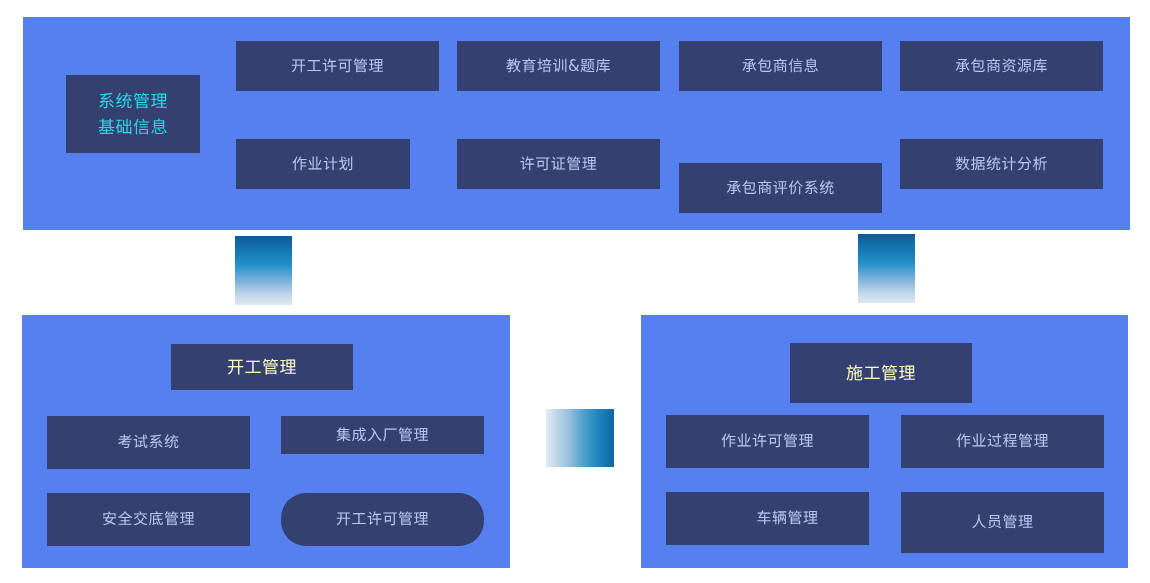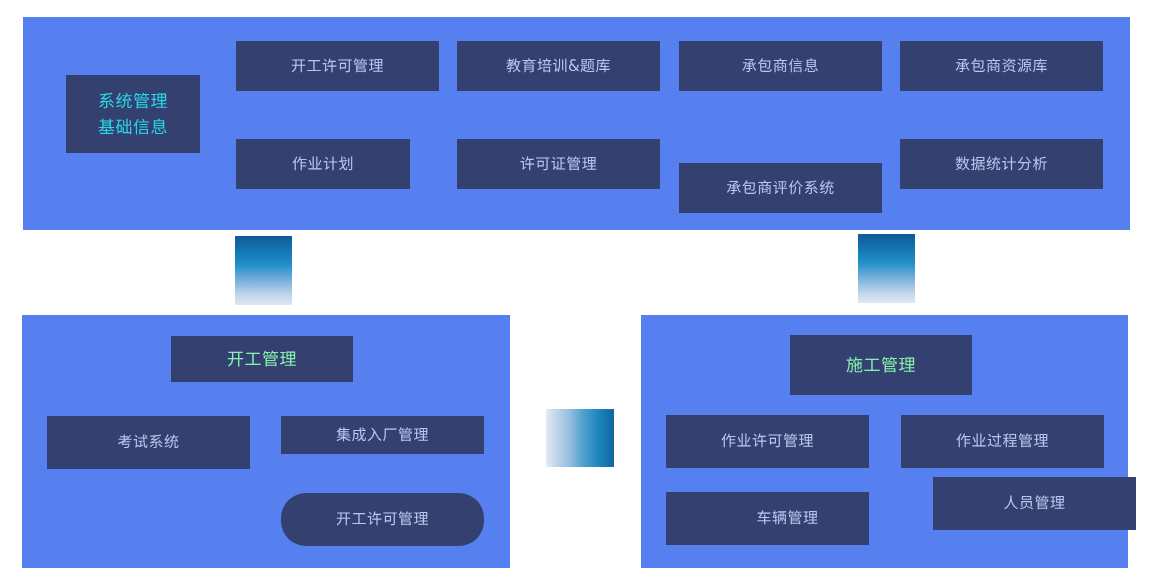--- a/index.html
+++ b/index.html
@@ -35,22 +35,23 @@
     text-align: center;
     box-sizing: border-box;
     color: #b9c6ee;
     font-size: 15px;
     letter-spacing: 0.5px;
     line-height: 1.35;
     white-space: nowrap;
     user-select: none;
   }
   .box.title-box {
-    color: #86efac;
+    color: #fef9c3;
     font-size: 17px;
+    margin-top: 8px;
   }
   .box.header-box {
     color: #28d8e8;
     font-size: 17px;
     white-space: normal;
     line-height: 1.55;
   }
   .box-label {
     display: block;
   }
@@ -130,38 +131,41 @@
     <div class="box title-box" style="left:149px; top:21px; width:182px; height:46px;">
       <span>开工管理</span>
     </div>
 
     <div class="box" style="left:25px; top:101px; width:203px; height:53px;">
       <span>考试系统</span>
     </div>
     <div class="box" style="left:259px; top:101px; width:203px; height:38px;">
       <span>集成入厂管理</span>
     </div>
+    <div class="box" style="left:25px; top:178px; width:203px; height:53px;">
+      <span>安全交底管理</span>
+    </div>
     <div class="box" style="left:259px; top:178px; width:203px; height:53px;border-radius:25px;">
       <span>开工许可管理</span>
     </div>
   </div>
 
   <div class="panel" style="left:641px; top:315px; width:487px; height:253px;">
 
     <div class="box title-box" style="left:149px; top:20px; width:182px; height:60px;">
       <span>施工管理</span>
     </div>
 
     <div class="box" style="left:25px; top:100px; width:203px; height:53px;">
       <span>作业许可管理</span>
     </div>
     <div class="box" style="left:260px; top:100px; width:203px; height:53px;">
       <span>作业过程管理</span>
     </div>
     <div class="box" style="left:25px; top:177px; width:203px; height:53px;padding-left:40px;">
       <span>车辆管理</span>
     </div>
-    <div class="box" style="left:260px; top:162px; width:203px; height:53px;margin-left:32px;">
+    <div class="box" style="left:260px; top:177px; width:203px; height:61px;">
       <span>人员管理</span>
     </div>
   </div>
 
 </div>
 
 </body></html>

